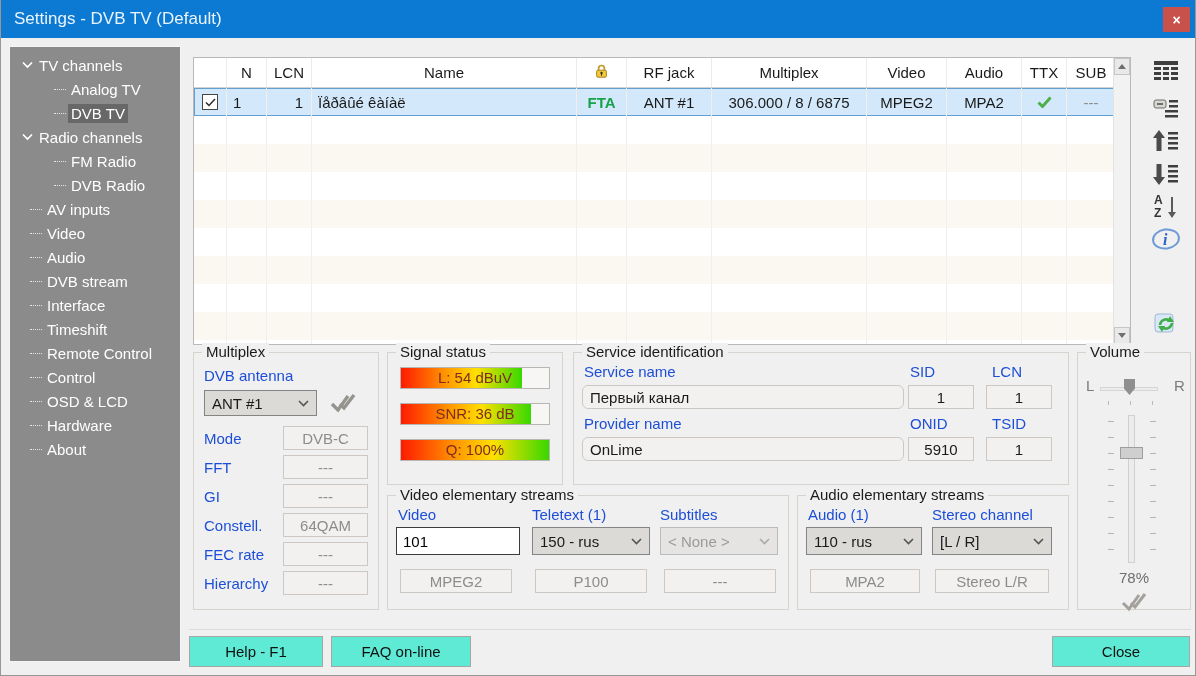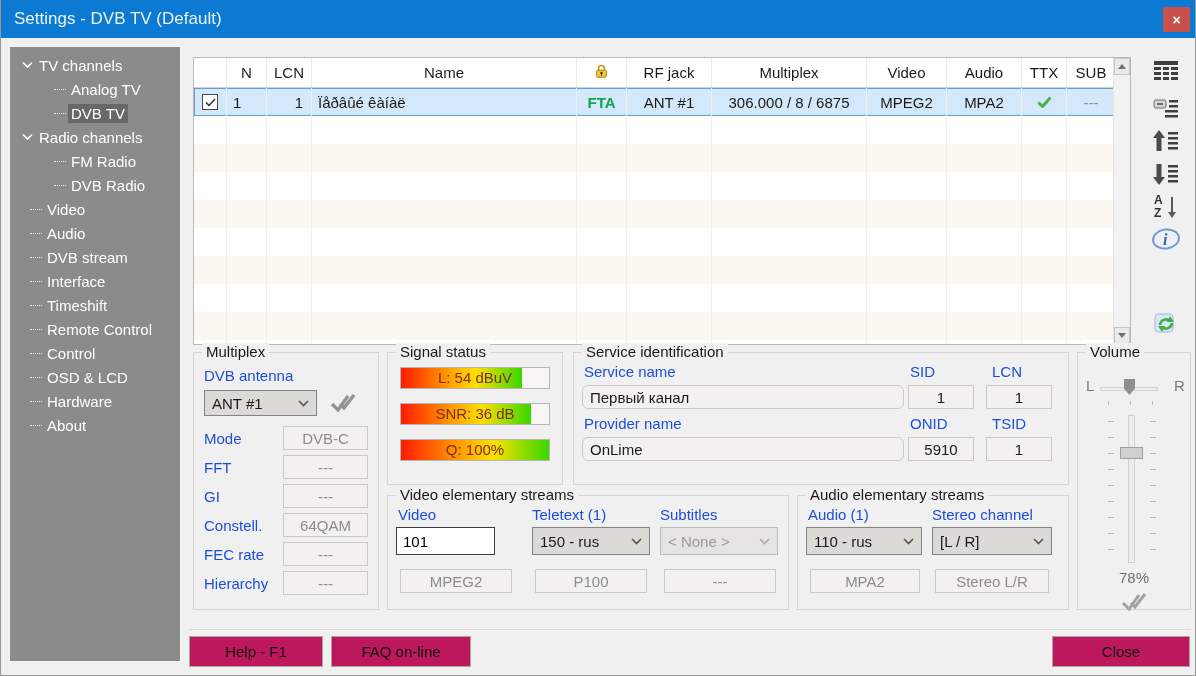--- a/index.html
+++ b/index.html
@@ -78,21 +78,21 @@
 
   
   .bar { position:relative; height:22px; margin:14px 12px 0 12px; background:#f7f6f4; border:1px solid #b9b6b1; overflow:hidden; }
   .bar-fill { position:absolute; left:0; top:0; bottom:0;
               background:linear-gradient(90deg,#ff1a00 0%,#ff9000 35%,#ffe000 62%,#37d800 100%); }
   .bar-label { position:relative; z-index:2; width:100%; text-align:center; line-height:20px;
                color:#7c2d1e; font-size:15px; }
 
   
   .footer-sep { position:absolute; left:188px; top:629px; width:1002px; border-top:1px solid #dadada; }
-  .btn { position:absolute; top:636px; height:31px; background:#be185d; border:1px solid #a8a6a3;
+  .btn { position:absolute; top:636px; height:31px; background:#5eead4; border:1px solid #a8a6a3;
          display:flex; align-items:center; justify-content:center; font-size:15px; color:#111; }
   .btn.disabled { background:#d6d3cf; color:#9d9a96; border-color:#c4c1bd; }
 
   
   .vol-track-h { position:absolute; left:22px; top:34px; width:58px; height:4px; background:#ececec; border:1px solid #d5d5d5; }
   .vol-thumb-h { position:absolute; left:46px; top:26px; width:11px; height:16px; background:#8f8f8f;
                  clip-path:polygon(0 0,100% 0,100% 60%,50% 100%,0 60%); }
   .vol-track-v { position:absolute; left:50px; top:62px; width:7px; height:148px; background:#ececec; border:1px solid #d0d0d0; }
   .vol-thumb-v { position:absolute; left:42px; top:94px; width:23px; height:12px; background:#cfcfcf; border:1px solid #9e9e9e; }
   .tickcol { position:absolute; width:6px; }
@@ -136,20 +136,24 @@
         </span>
       <span class="tlabel">Radio channels</span>
     </div>
     <div class="tree-item child">
         <span class="stub"></span>
         <span class="tlabel">FM Radio</span>
       </div>
     <div class="tree-item child">
         <span class="stub"></span>
         <span class="tlabel">DVB Radio</span>
+      </div>
+    <div class="tree-item root-plain">
+        <span class="stub"></span>
+        <span class="tlabel">AV inputs</span>
       </div>
     <div class="tree-item root-plain">
         <span class="stub"></span>
         <span class="tlabel">Video</span>
       </div>
     <div class="tree-item root-plain">
         <span class="stub"></span>
         <span class="tlabel">Audio</span>
       </div>
     <div class="tree-item root-plain">
@@ -508,21 +512,21 @@
     <div class="field dark leftpad" style="position:absolute; left:8px; top:84px; width:322px;">OnLime</div>
     <div class="field dark" style="position:absolute; left:334px; top:84px; width:66px;">5910</div>
     <div class="field dark" style="position:absolute; left:412px; top:84px; width:66px;">1</div>
   </div>
 
   <div class="gbox" style="left:386px; top:495px; width:402px; height:115px;">
     <span class="legend">Video elementary streams</span>
     <span class="lab" style="position:absolute; left:10px; top:10px;">Video</span>
     <span class="lab" style="position:absolute; left:144px; top:10px;">Teletext (1)</span>
     <span class="lab" style="position:absolute; left:272px; top:10px;text-align:right;">Subtitles</span>
-    <div class="textinput" style="position:absolute; left:8px; top:31px; width:99px;">101</div>
+    <div class="textinput" style="position:absolute; left:8px; top:31px; width:124px;">101</div>
     <div class="select" style="position:absolute; left:144px; top:31px; width:118px; height:28px;">
       <span>150 - rus</span>
       <svg width="11" height="7">
           <polyline points="1,1 5.5,5.5 10,1" stroke="#555" stroke-width="1.6" fill="none"></polyline>
         </svg>
     </div>
     <div class="select disabled" style="position:absolute; left:272px; top:31px; width:118px; height:28px;">
       <span>&lt; None &gt;</span>
       <svg width="11" height="7">
           <polyline points="1,1 5.5,5.5 10,1" stroke="#aaa" stroke-width="1.6" fill="none"></polyline>

